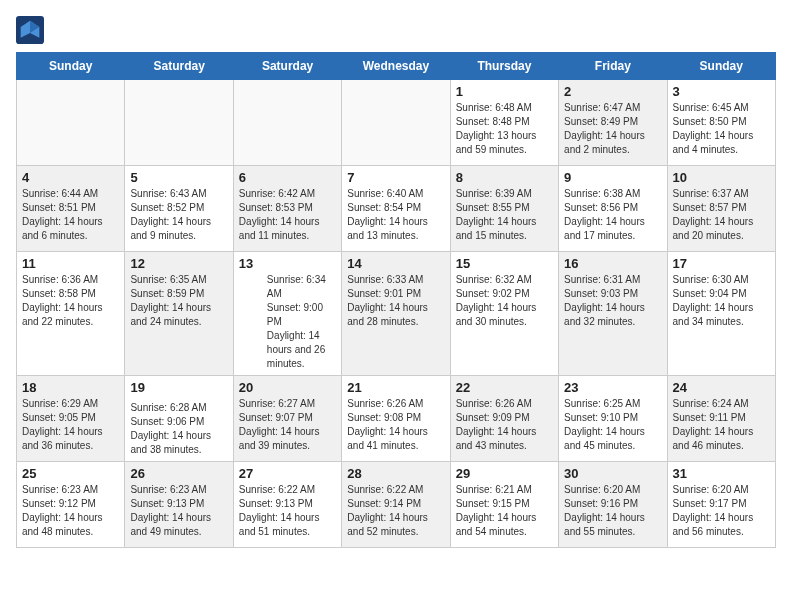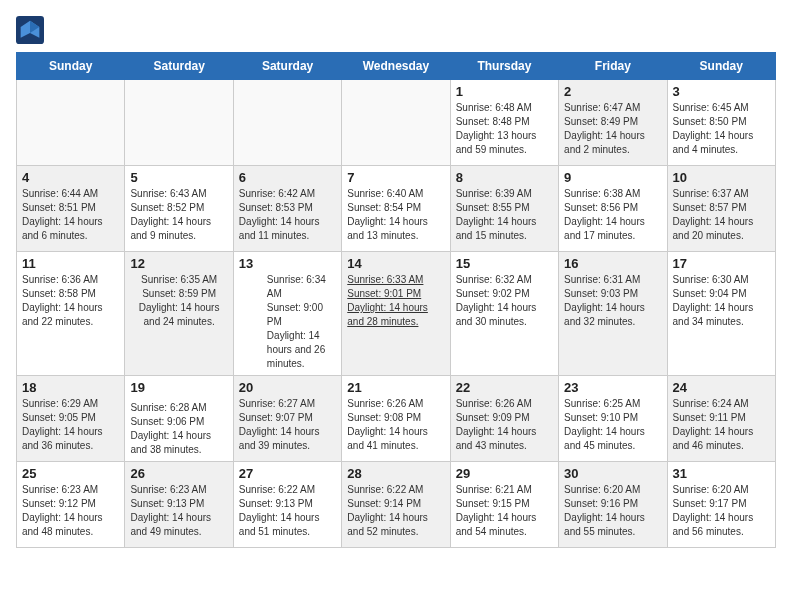--- a/index.html
+++ b/index.html
@@ -196,33 +196,33 @@
       </tr>
       <tr>
         <td>
           <span class="day-num">11</span>
           <div class="day-info" style="white-space: pre-line;">Sunrise: 6:36 AM
 Sunset: 8:58 PM
 Daylight: 14 hours and 22 minutes.</div>
         </td>
         <td class="shaded">
           <span class="day-num">12</span>
-          <div class="day-info" style="white-space: pre-line; text-align: center;">Sunrise: 6:35 AM
+          <div class="day-info" style="white-space: pre-line;">Sunrise: 6:35 AM
 Sunset: 8:59 PM
 Daylight: 14 hours and 24 minutes.</div>
         </td>
         <td>
           <span class="day-num">13</span>
           <div class="day-info" style="white-space: pre-line; margin-left: 28px;">Sunrise: 6:34 AM
 Sunset: 9:00 PM
 Daylight: 14 hours and 26 minutes.</div>
         </td>
         <td class="shaded">
           <span class="day-num">14</span>
-          <div class="day-info" style="white-space: pre-line; text-decoration: underline;">Sunrise: 6:33 AM
+          <div class="day-info" style="white-space: pre-line;">Sunrise: 6:33 AM
 Sunset: 9:01 PM
 Daylight: 14 hours and 28 minutes.</div>
         </td>
         <td>
           <span class="day-num">15</span>
           <div class="day-info" style="white-space: pre-line;">Sunrise: 6:32 AM
 Sunset: 9:02 PM
 Daylight: 14 hours and 30 minutes.</div>
         </td>
         <td class="shaded">

